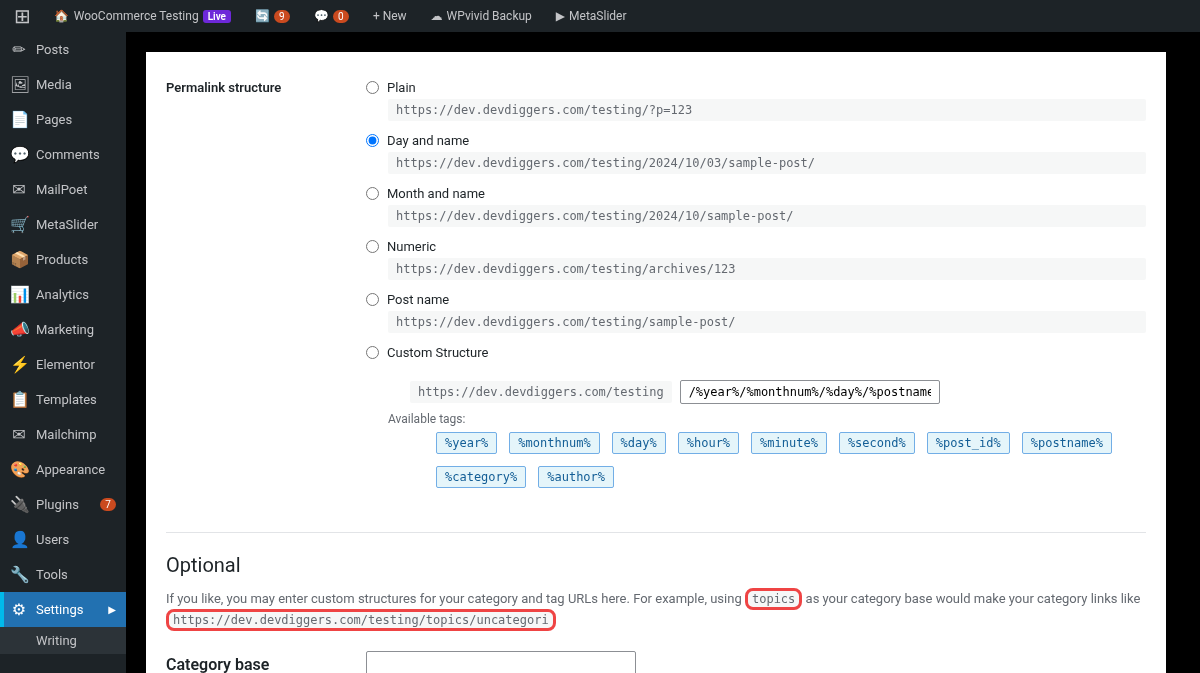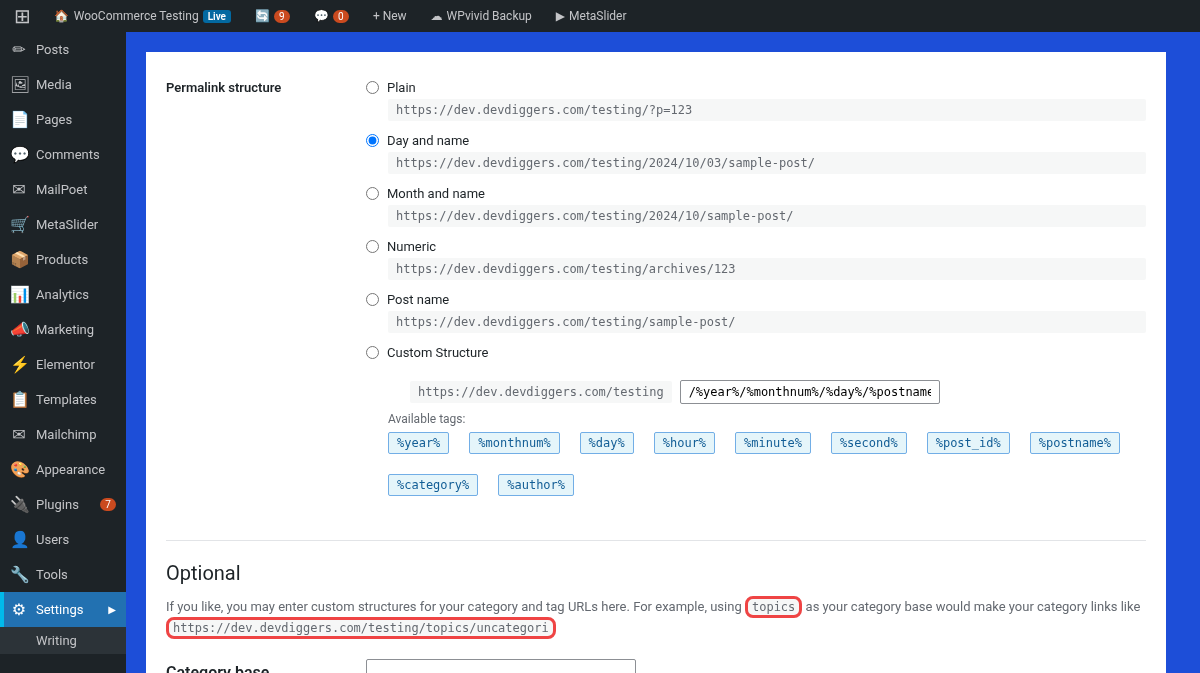--- a/index.html
+++ b/index.html
@@ -20,21 +20,21 @@
     .admin-bar-item {
       display: flex;
       align-items: center;
       gap: 4px;
       color: #c3c4c7;
       cursor: pointer;
       padding: 0 6px;
       height: 100%;
     }
     .admin-bar .live-badge {
-      background: #0369a1;
+      background: #6d28d9;
       color: #fff;
       font-size: 10px;
       padding: 1px 5px;
       border-radius: 3px;
       font-weight: 600;
     }
     .admin-bar .count-badge {
       background: #ca4a1f;
       color: #fff;
       font-size: 10px;
@@ -82,21 +82,21 @@
       cursor: pointer;
       color: #c3c4c7;
       font-size: 13px;
     }
 
     
     .content-area {
       flex: 1;
       overflow-y: auto;
       padding: 20px 34px 20px 20px;
-      background: #1d4ed8;
+      background: #000000;
     }
 
     .settings-wrap {
       background: #fff;
       padding: 20px;
       max-width: 1050px;
     }
 
     
     .form-table {
@@ -165,21 +165,21 @@
       border-radius: 2px;
     }
 
     .available-tags {
       margin-left: 22px;
       margin-top: 8px;
       font-size: 12px;
       color: #646970;
     }
     .available-tags-label { margin-bottom: 6px; }
-    .tags-list { display: flex; flex-wrap: wrap; gap: 20px; }
+    .tags-list { display: flex; flex-wrap: wrap; gap: 12px; margin-left: 48px; }
     .tag-btn {
       background: #e5f5fa;
       color: #135e96;
       border: 1px solid #72aee6;
       padding: 3px 8px;
       font-size: 12px;
       border-radius: 2px;
       cursor: pointer;
       font-family: monospace;
     }

